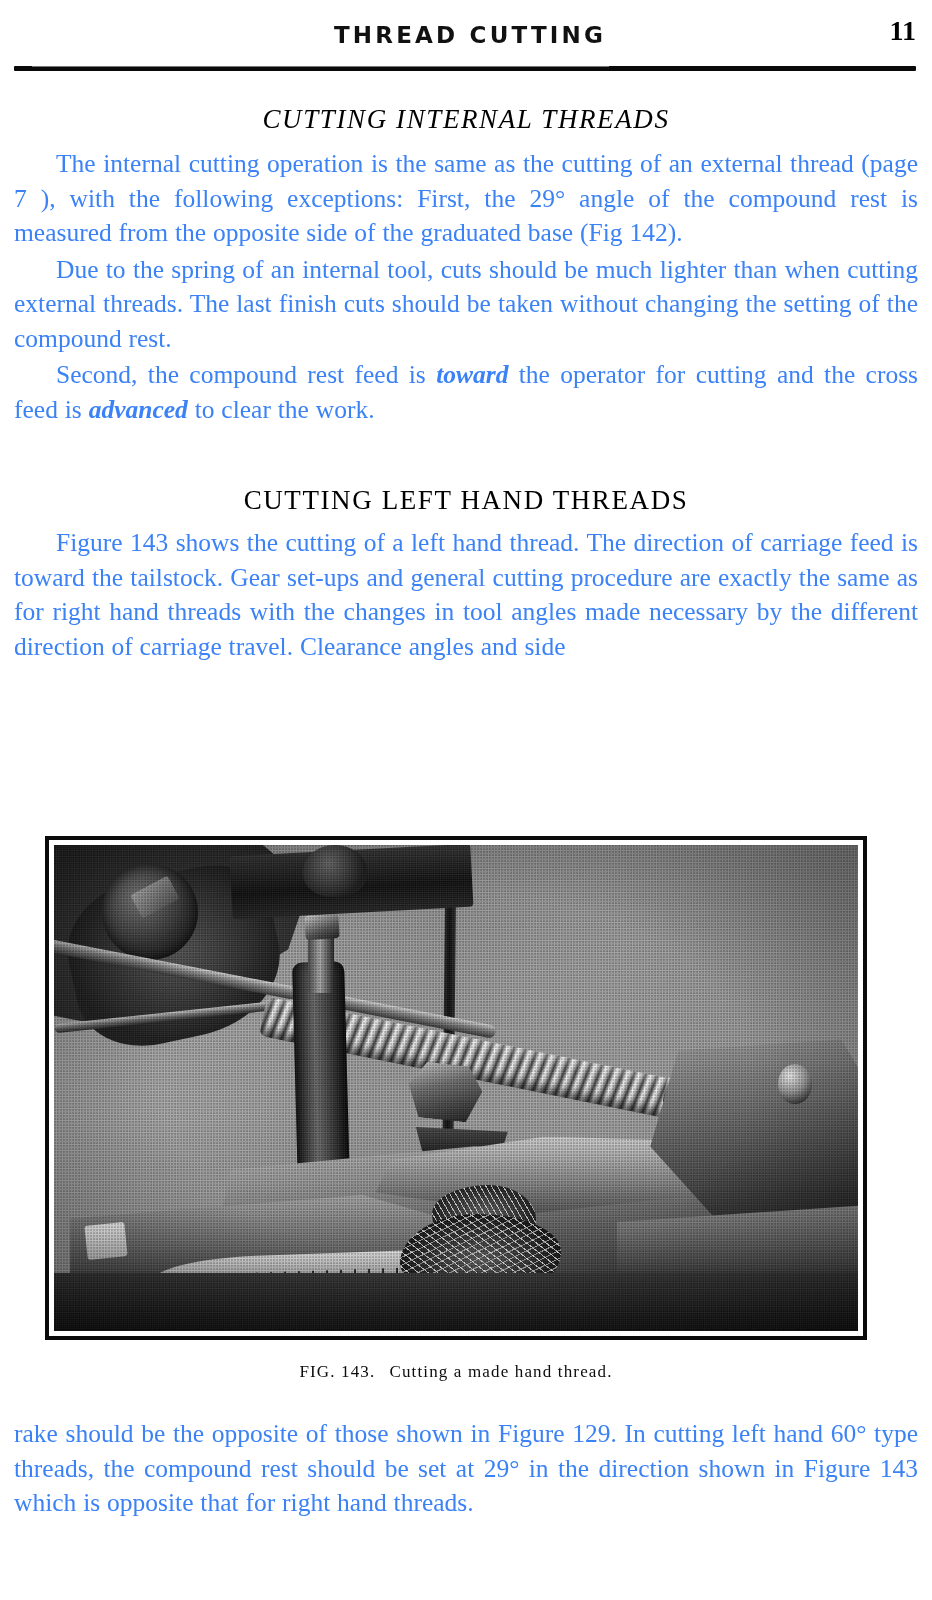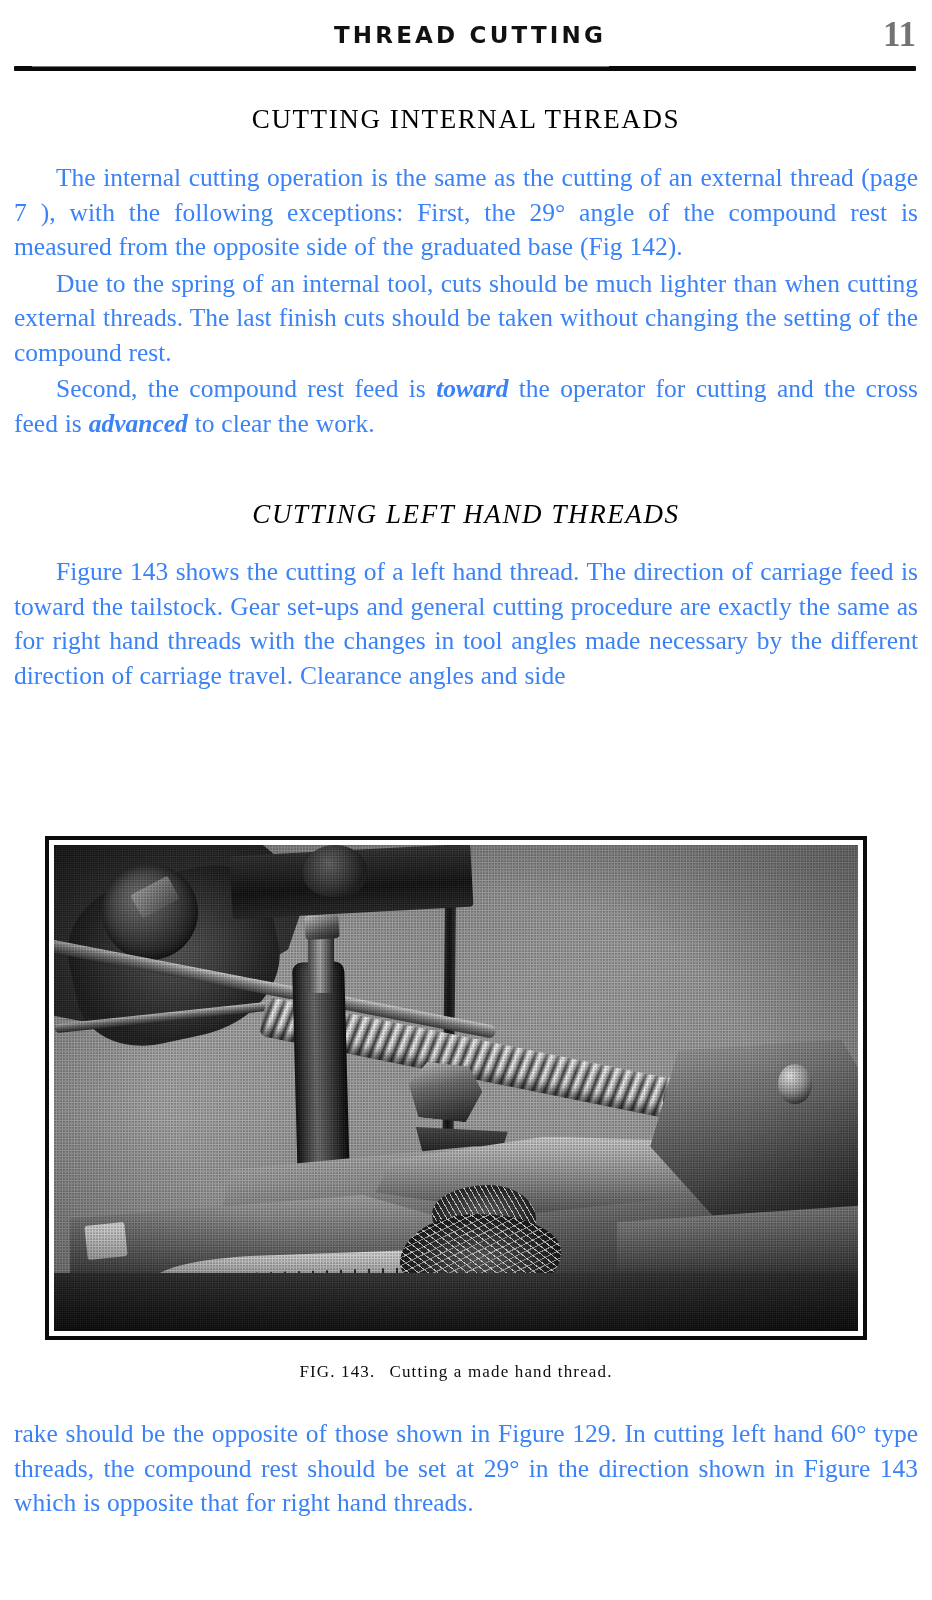--- a/index.html
+++ b/index.html
@@ -43,23 +43,23 @@
     font-weight: 600;
     letter-spacing: 3.2px;
     color: #111;
   }
   .runhead-pageno {
     position: absolute;
     right: 0;
     top: -7px;
     font-family: "Liberation Serif", "DejaVu Serif", serif;
     font-weight: 700;
-    font-size: 35px;
+    font-size: 28px;
     letter-spacing: 0px;
-    color: #737373;
+    color: #000000;
   }
   .runhead-rule {
     position: absolute;
     left: 14px;
     right: 16px;
     top: 66px;
     height: 5px;
     background: #0a0a0a;
     border-radius: 1px;
   }
@@ -84,22 +84,22 @@
 
   h2.section-head {
     margin: 0;
     text-align: center;
     font-family: "Liberation Serif", "DejaVu Serif", serif;
     font-weight: 400;
     font-size: 27px;
     letter-spacing: 1.6px;
     color: #000;
   }
-  h2.section-head.first { margin-bottom: 26px; }
-  h2.section-head.second { margin-bottom: 25px; font-style: italic; }
+  h2.section-head.first { margin-bottom: 12px; font-style: italic; }
+  h2.section-head.second { margin-bottom: 10px; }
 
   p.body {
     margin: 0 0 2px 0;
     font-size: 25.5px;
     line-height: 34.5px;
     text-align: justify;
     text-justify: inter-word;
     word-spacing: 0.5px;
     color: #3b82f6;
     font-weight: 500;

